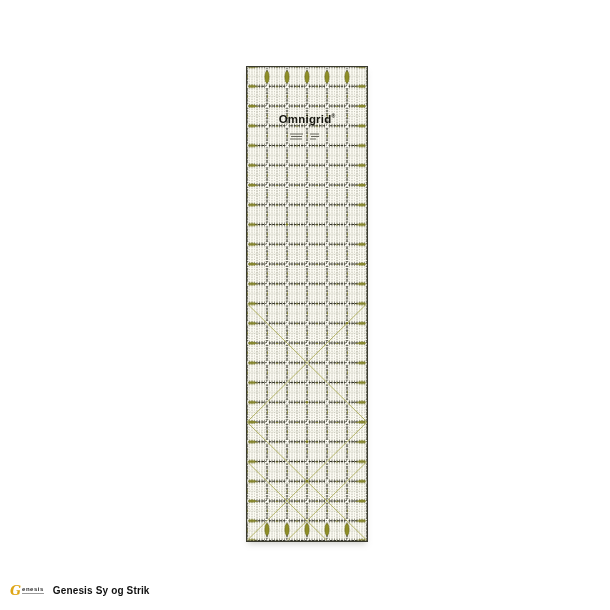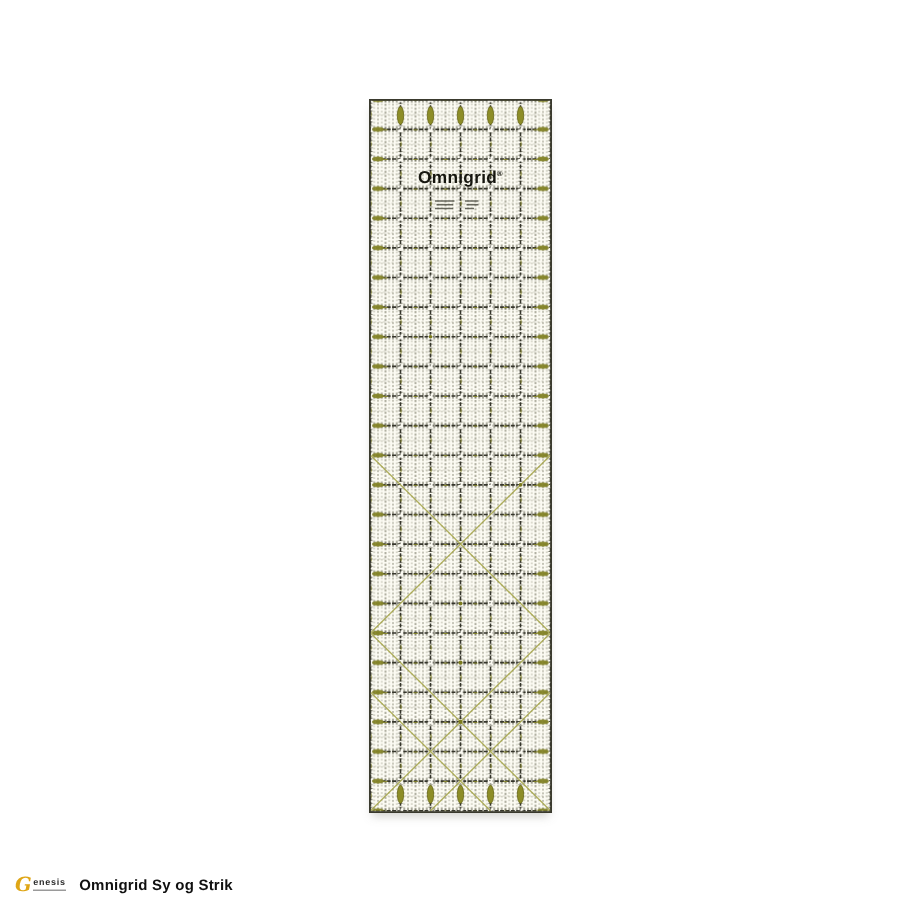--- a/index.html
+++ b/index.html
@@ -142,16 +142,16 @@
     <div class="brand-label">
       <span>Omnigrid</span><sup>®</sup>
     </div>
   </div>
 
   <div class="footer">
     <span class="logo-mark">
       <span class="logo-g">G</span>
       <span class="logo-rest">enesis</span>
     </span>
-    <span class="seller-name">Omnigrid Sy og Strik</span>
+    <span class="seller-name">Genesis Sy og Strik</span>
   </div>
 
 </div>
 
 </body></html>

